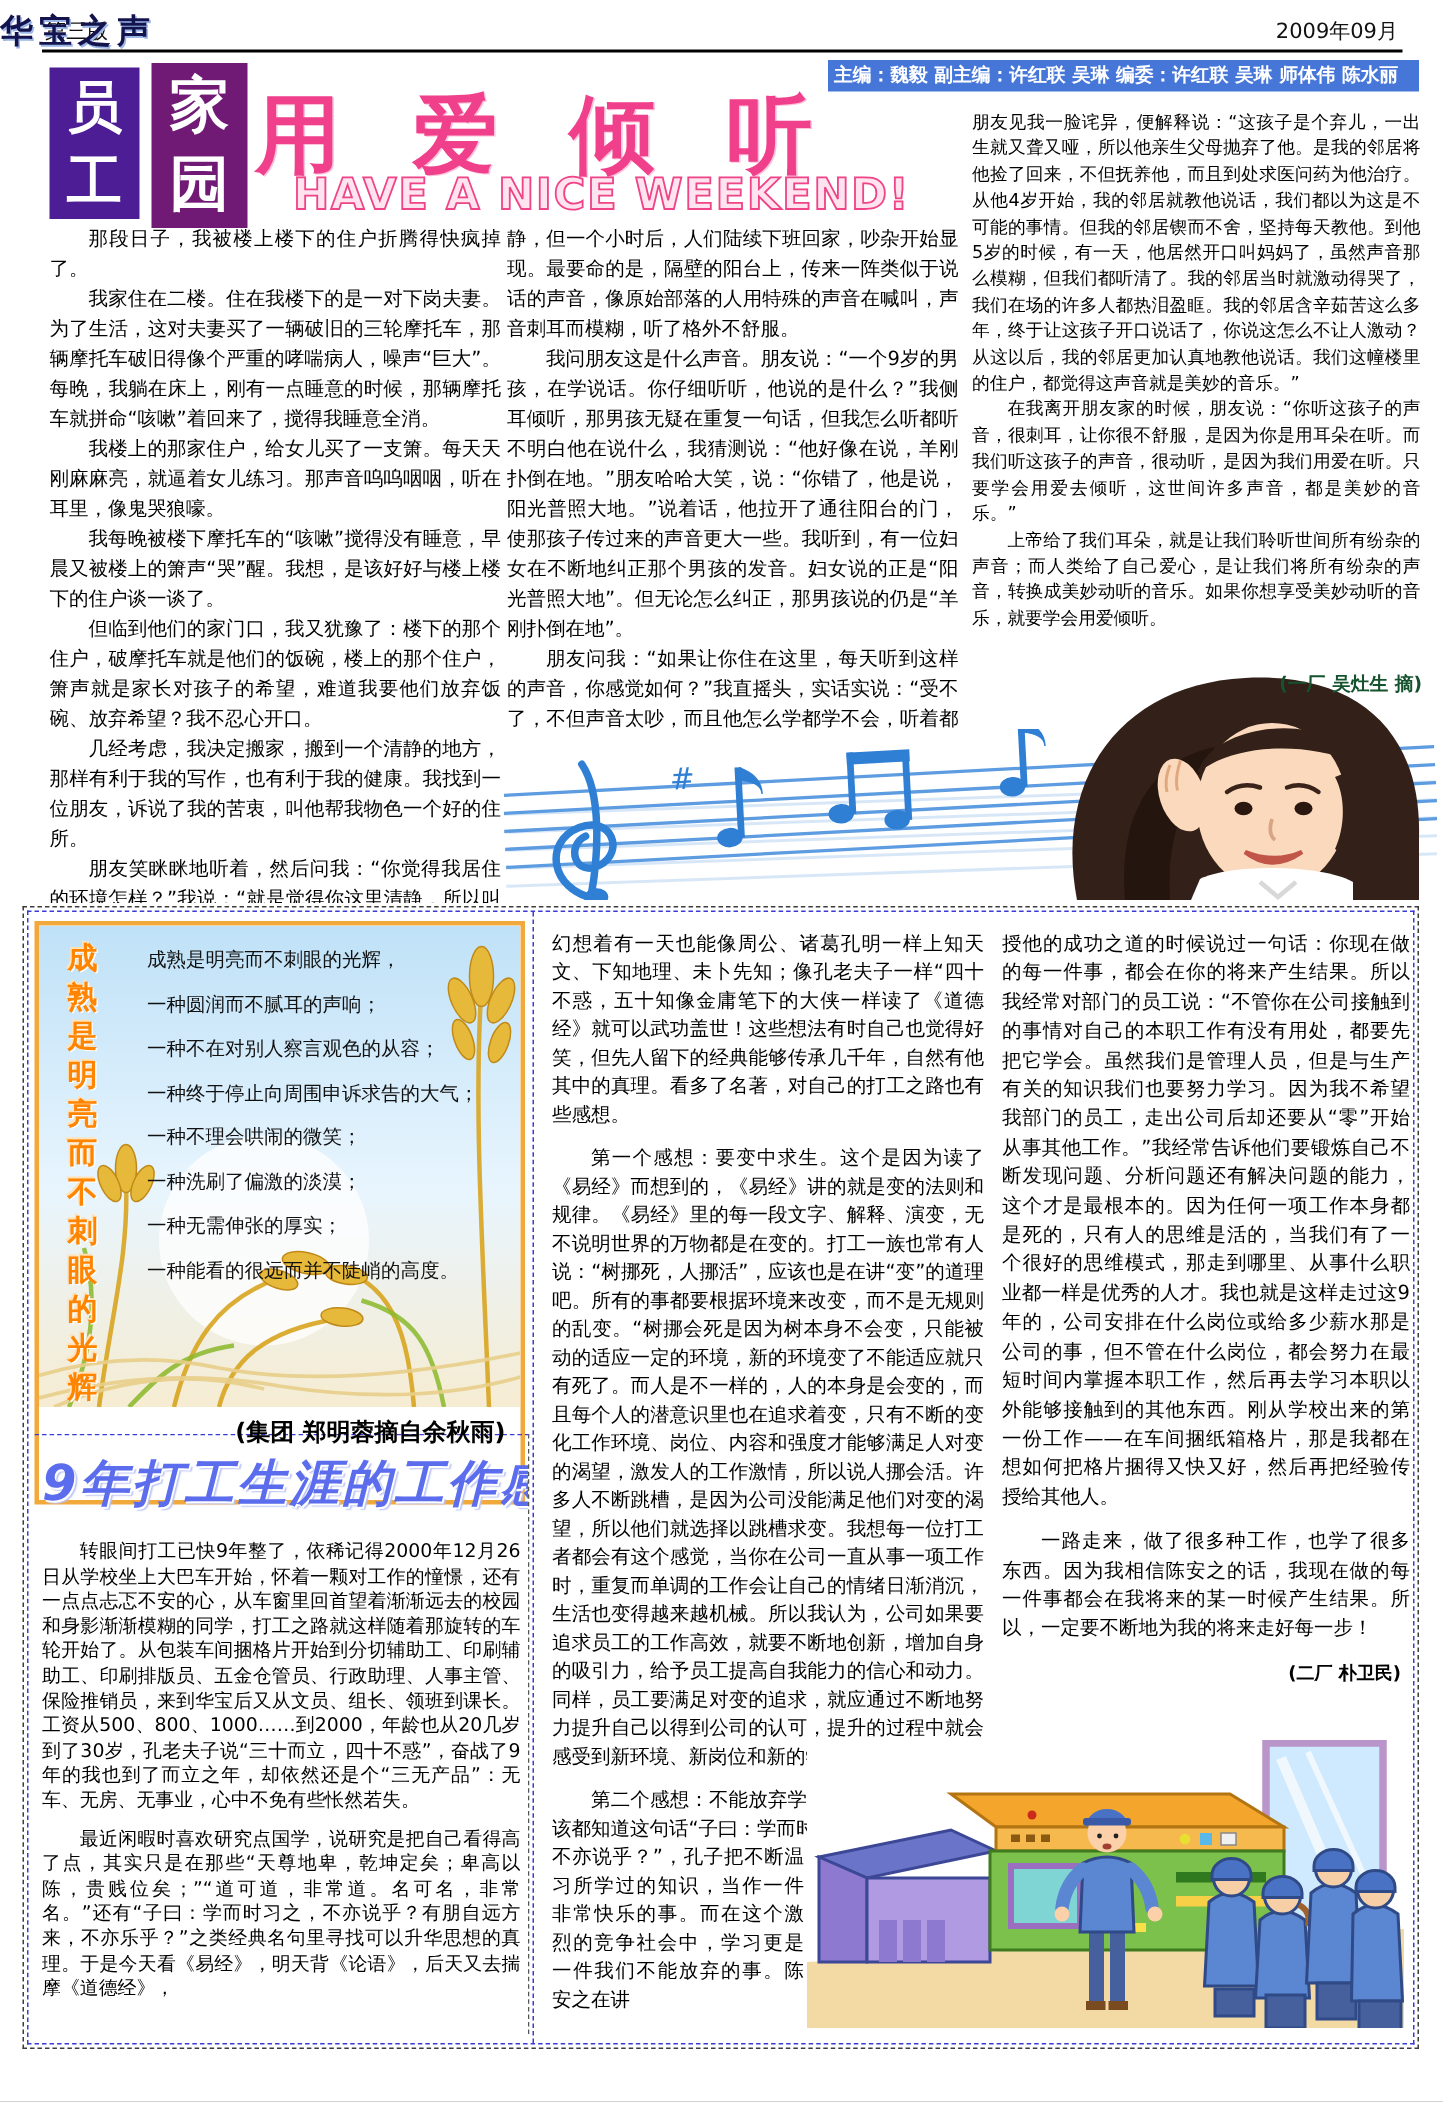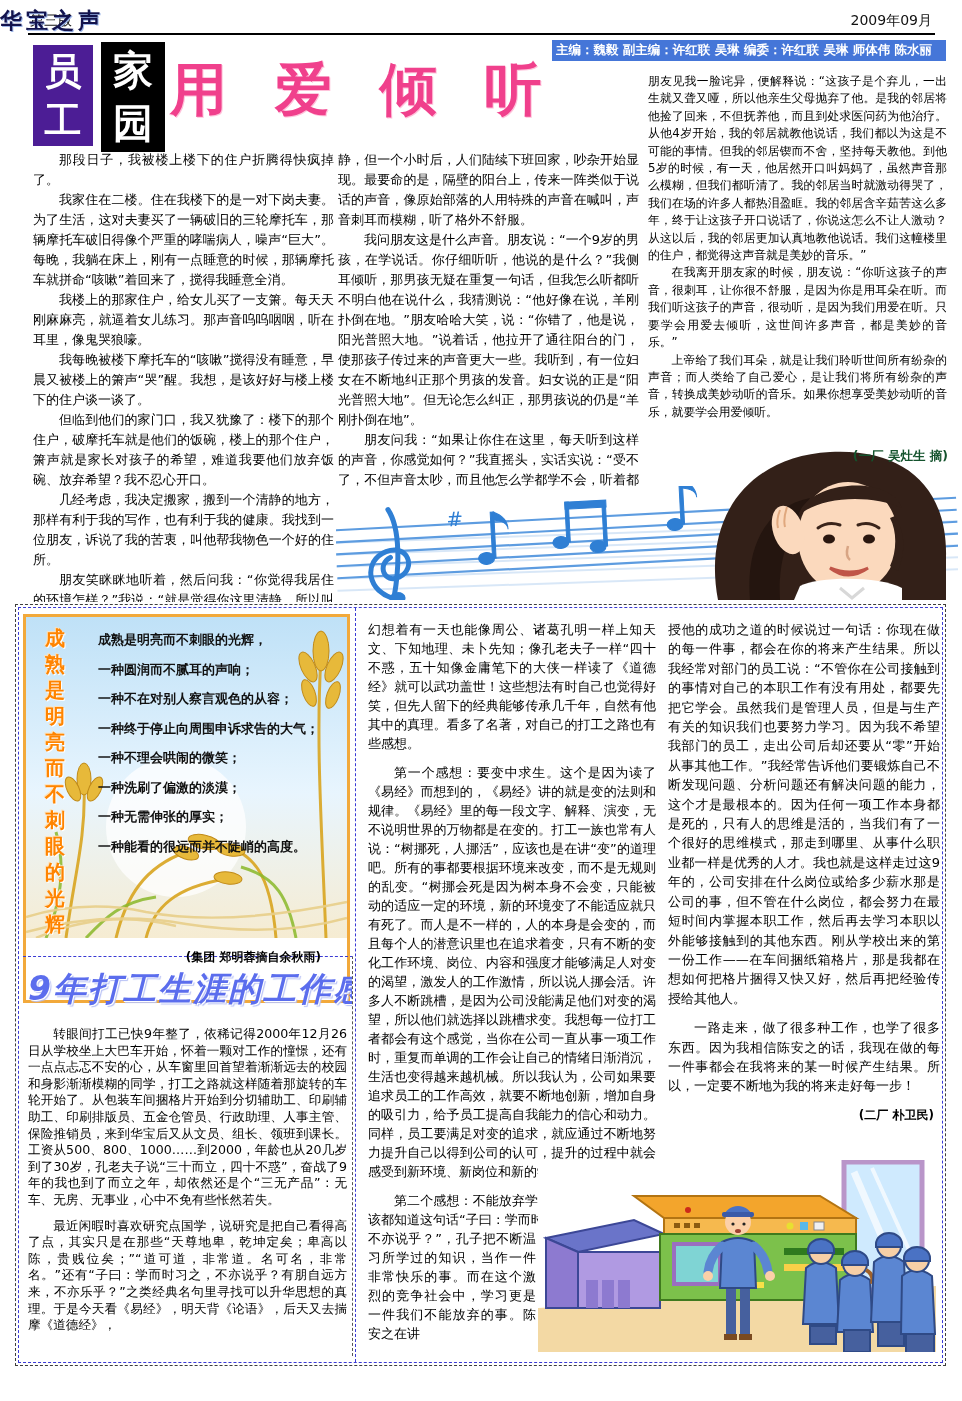--- a/index.html
+++ b/index.html
@@ -9,21 +9,21 @@
   
   .hdr-label   { position:absolute; left:30px;  top:12px; font-size:14px; font-weight:normal; color:#111; }
   .hdr-date    { position:absolute; right:30px; top:12px; font-size:14px; color:#111; }
   .hdr-masthead{ position:absolute; left:0; right:0; top:6px; text-align:left; font-size:22px; font-weight:bold;
                  color:#13134d; letter-spacing:4px; text-shadow:1px 1px 0 #9db6e8; }
   .hdr-rule    { position:absolute; left:28px; right:27px; top:33px; border-bottom:2px solid #000; }
 
   
   .kicker { position:absolute; text-align:center; font-weight:bold; color:#fff; word-break:break-all; }
   .kicker-1 { left:33px;  top:45px; width:60px; height:101px; background:#4c1d95; font-size:37px; line-height:49px; padding-top:2px; }
-  .kicker-2 { left:101px; top:42px; width:64px; height:110px; background:#000000; font-size:40px; line-height:53px; padding-top:2px; }
+  .kicker-2 { left:101px; top:42px; width:64px; height:110px; background:#701a75; font-size:40px; line-height:53px; padding-top:2px; }
   .main-title { position:absolute; left:170px; top:52px; width:470px; text-align:left; font-size:57px; font-weight:bold;
                 color:#f0408c; letter-spacing:14px; text-shadow:1px 1px 0 #ffc2da; white-space:nowrap; }
   .main-sub   { position:absolute; left:158px; top:112px; width:486px; text-align:center; font-size:29px; font-weight:bold;
                 letter-spacing:1px; color:#ffe3ef; -webkit-text-stroke:1.2px #ee4488; white-space:nowrap; }
   .editors    { position:absolute; left:552px; top:40px; width:394px; background:#4576d8; color:#fff; font-size:12.5px;
                 font-weight:bold; padding:2px 4px; white-space:nowrap; overflow:hidden; }
 
   .col  { position:absolute; overflow:hidden; color:#000; text-align:justify; }
   .col-1 { left:33px;  top:150px; width:301px; height:452px; font-size:13px;   line-height:20px; }
   .col-2 { left:338px; top:150px; width:301px; height:340px; font-size:13px;   line-height:20px; }
@@ -39,22 +39,22 @@
   
   .bottom-outer { position:absolute; left:15px; top:604px; width:931px; height:762px; border:1.6px dashed #3c3c3c; }
   .bottom-inner { position:absolute; left:2px; top:2px; right:2px; bottom:2px; border:1.6px dashed #3a3ad4; }
 
   .poem-box { position:absolute; left:4px; top:6px; width:327px; height:389px; border:3px solid #f2a93b; overflow:hidden; }
   .poem-bg  { position:absolute; left:0; top:0; width:100%; height:100%; }
   .poem-vtitle { position:absolute; left:14px; top:8px; width:30px; font-size:20px; line-height:26px; font-weight:bold;
                  color:#ff8400; word-break:break-all; text-align:center; z-index:2;
                  text-shadow:1px 1px 0 #fff,-1px -1px 0 #ffe2b8; }
   .poem-lines { position:absolute; left:72px; top:14px; right:8px; z-index:2; color:#111; }
-  .poem-lines div { font-size:13px; margin-bottom:11.5px; font-weight:700; }
-  .poem-attr { position:absolute; right:26px; bottom:34px; z-index:2; font-size:12px; font-weight:bold; color:#000; }
+  .poem-lines div { font-size:13px; margin-bottom:11.5px; font-weight:400; }
+  .poem-attr { position:absolute; right:10px; bottom:34px; z-index:2; font-size:16px; font-weight:bold; color:#000; }
 
   .nine-left { position:absolute; left:4px; top:348px; width:330px; height:400px; border-top:1.6px dashed #3a3ad4;
                border-right:1.6px dashed #555; padding:6px 5px 0 5px; overflow:hidden; }
   .nine-title { font-size:33px; font-weight:bold; font-style:italic; color:#5b6ded; letter-spacing:2px; white-space:nowrap;
                 text-shadow:1px 1px 0 #fff, 2px 2px 1px #b9c2f5; margin:4px 0 14px 0; }
   .nine-left .txt { font-size:12.6px; line-height:16.6px; text-align:justify; color:#000; }
   .nine-left .txt p { margin-bottom:9px; }
 
   .nine-right { position:absolute; left:336px; top:0; bottom:0; right:0; border-left:1.6px dashed #3a3ad4; }
   .ncolA { position:absolute; left:12px; top:12px; width:288px; font-size:13px; line-height:19px; text-align:justify; color:#000; }
@@ -71,20 +71,21 @@
 <div class="page">
 
   <div class="hdr-label">第三版</div>
   <div class="hdr-masthead">华宝之声</div>
   <div class="hdr-date">2009年09月</div>
   <div class="hdr-rule"></div>
 
   <div class="kicker kicker-1">员工</div>
   <div class="kicker kicker-2">家园</div>
   <div class="main-title">用 爱 倾 听</div>
+  <div class="main-sub">HAVE A NICE WEEKEND!</div>
   <div class="editors">主编：魏毅 副主编：许红联 吴琳 编委：许红联 吴琳 师体伟 陈水丽</div>
 
   <div class="col col-1">
     <p class="p">那段日子，我被楼上楼下的住户折腾得快疯掉了。</p>
     <p class="p">我家住在二楼。住在我楼下的是一对下岗夫妻。为了生活，这对夫妻买了一辆破旧的三轮摩托车，那辆摩托车破旧得像个严重的哮喘病人，噪声“巨大”。每晚，我躺在床上，刚有一点睡意的时候，那辆摩托车就拼命“咳嗽”着回来了，搅得我睡意全消。</p>
     <p class="p">我楼上的那家住户，给女儿买了一支箫。每天天刚麻麻亮，就逼着女儿练习。那声音呜呜咽咽，听在耳里，像鬼哭狼嚎。</p>
     <p class="p">我每晚被楼下摩托车的“咳嗽”搅得没有睡意，早晨又被楼上的箫声“哭”醒。我想，是该好好与楼上楼下的住户谈一谈了。</p>
     <p class="p">但临到他们的家门口，我又犹豫了：楼下的那个住户，破摩托车就是他们的饭碗，楼上的那个住户，箫声就是家长对孩子的希望，难道我要他们放弃饭碗、放弃希望？我不忍心开口。</p>
     <p class="p">几经考虑，我决定搬家，搬到一个清静的地方，那样有利于我的写作，也有利于我的健康。我找到一位朋友，诉说了我的苦衷，叫他帮我物色一个好的住所。</p>
     <p class="p">朋友笑眯眯地听着，然后问我：“你觉得我居住的环境怎样？”我说：“就是觉得你这里清静，所以叫你帮我找住的地方。”朋友点点头说：“好吧，你先在我家里坐一个小时，感受一下。”</p>

